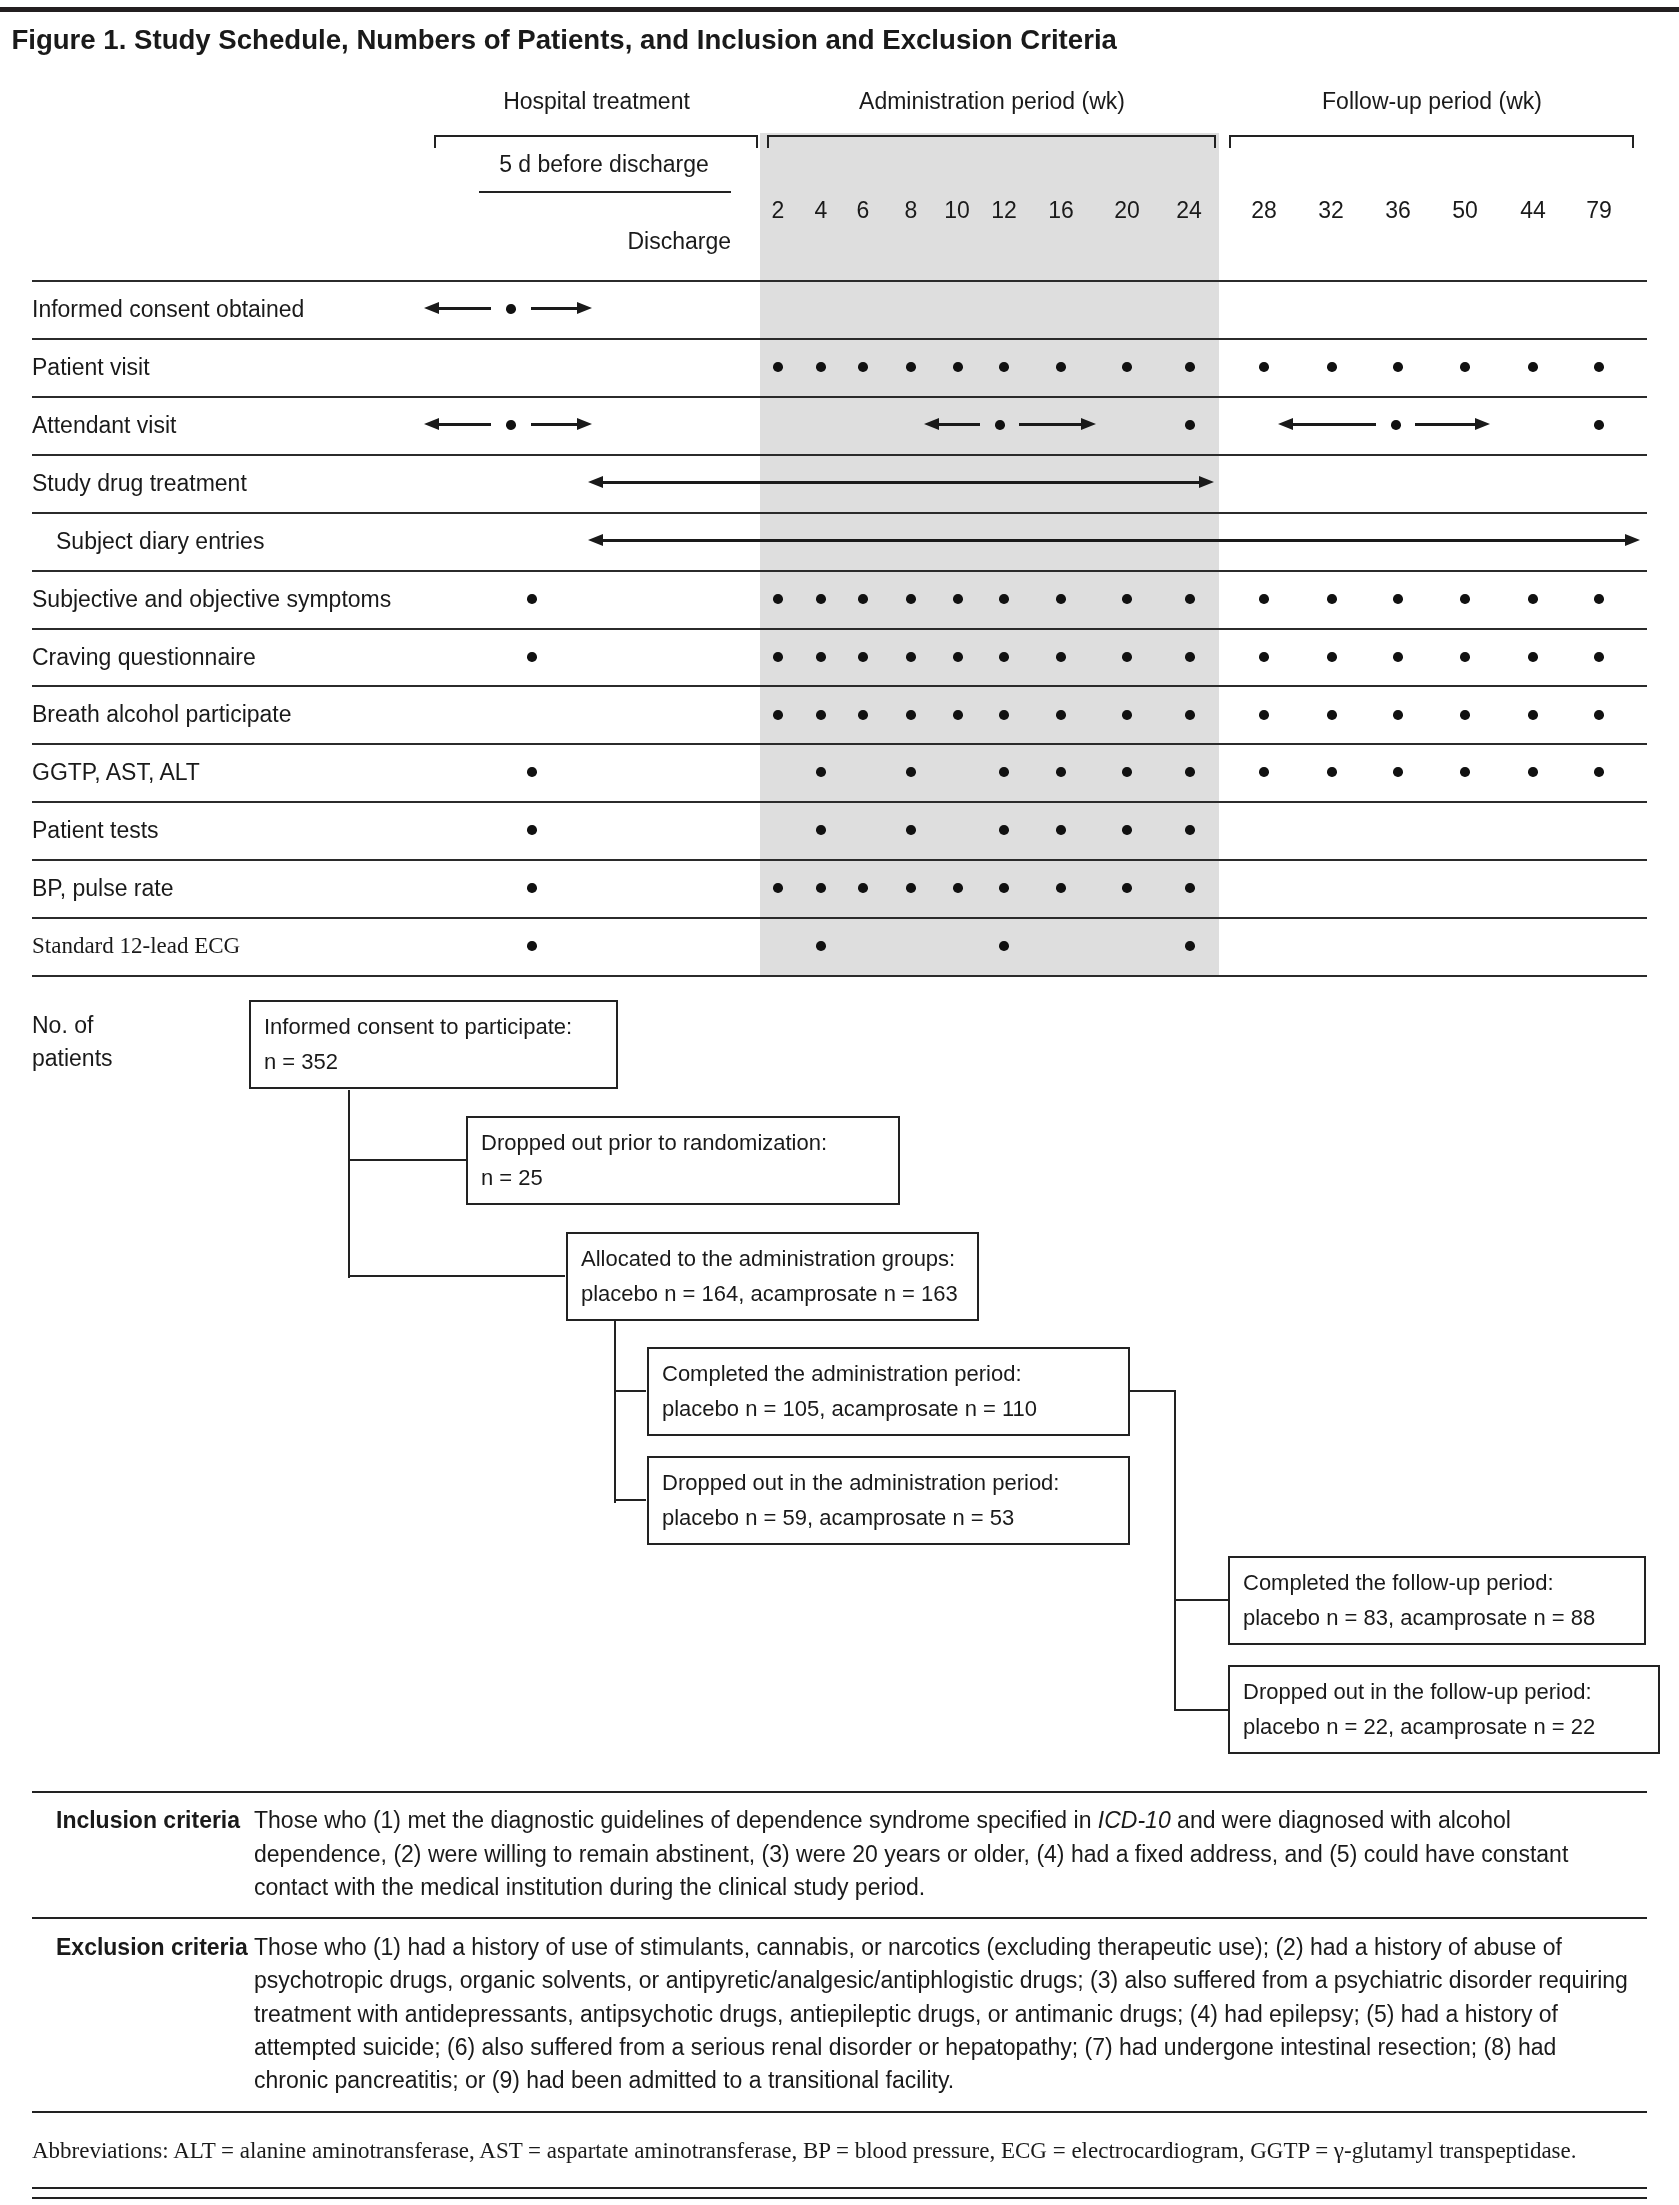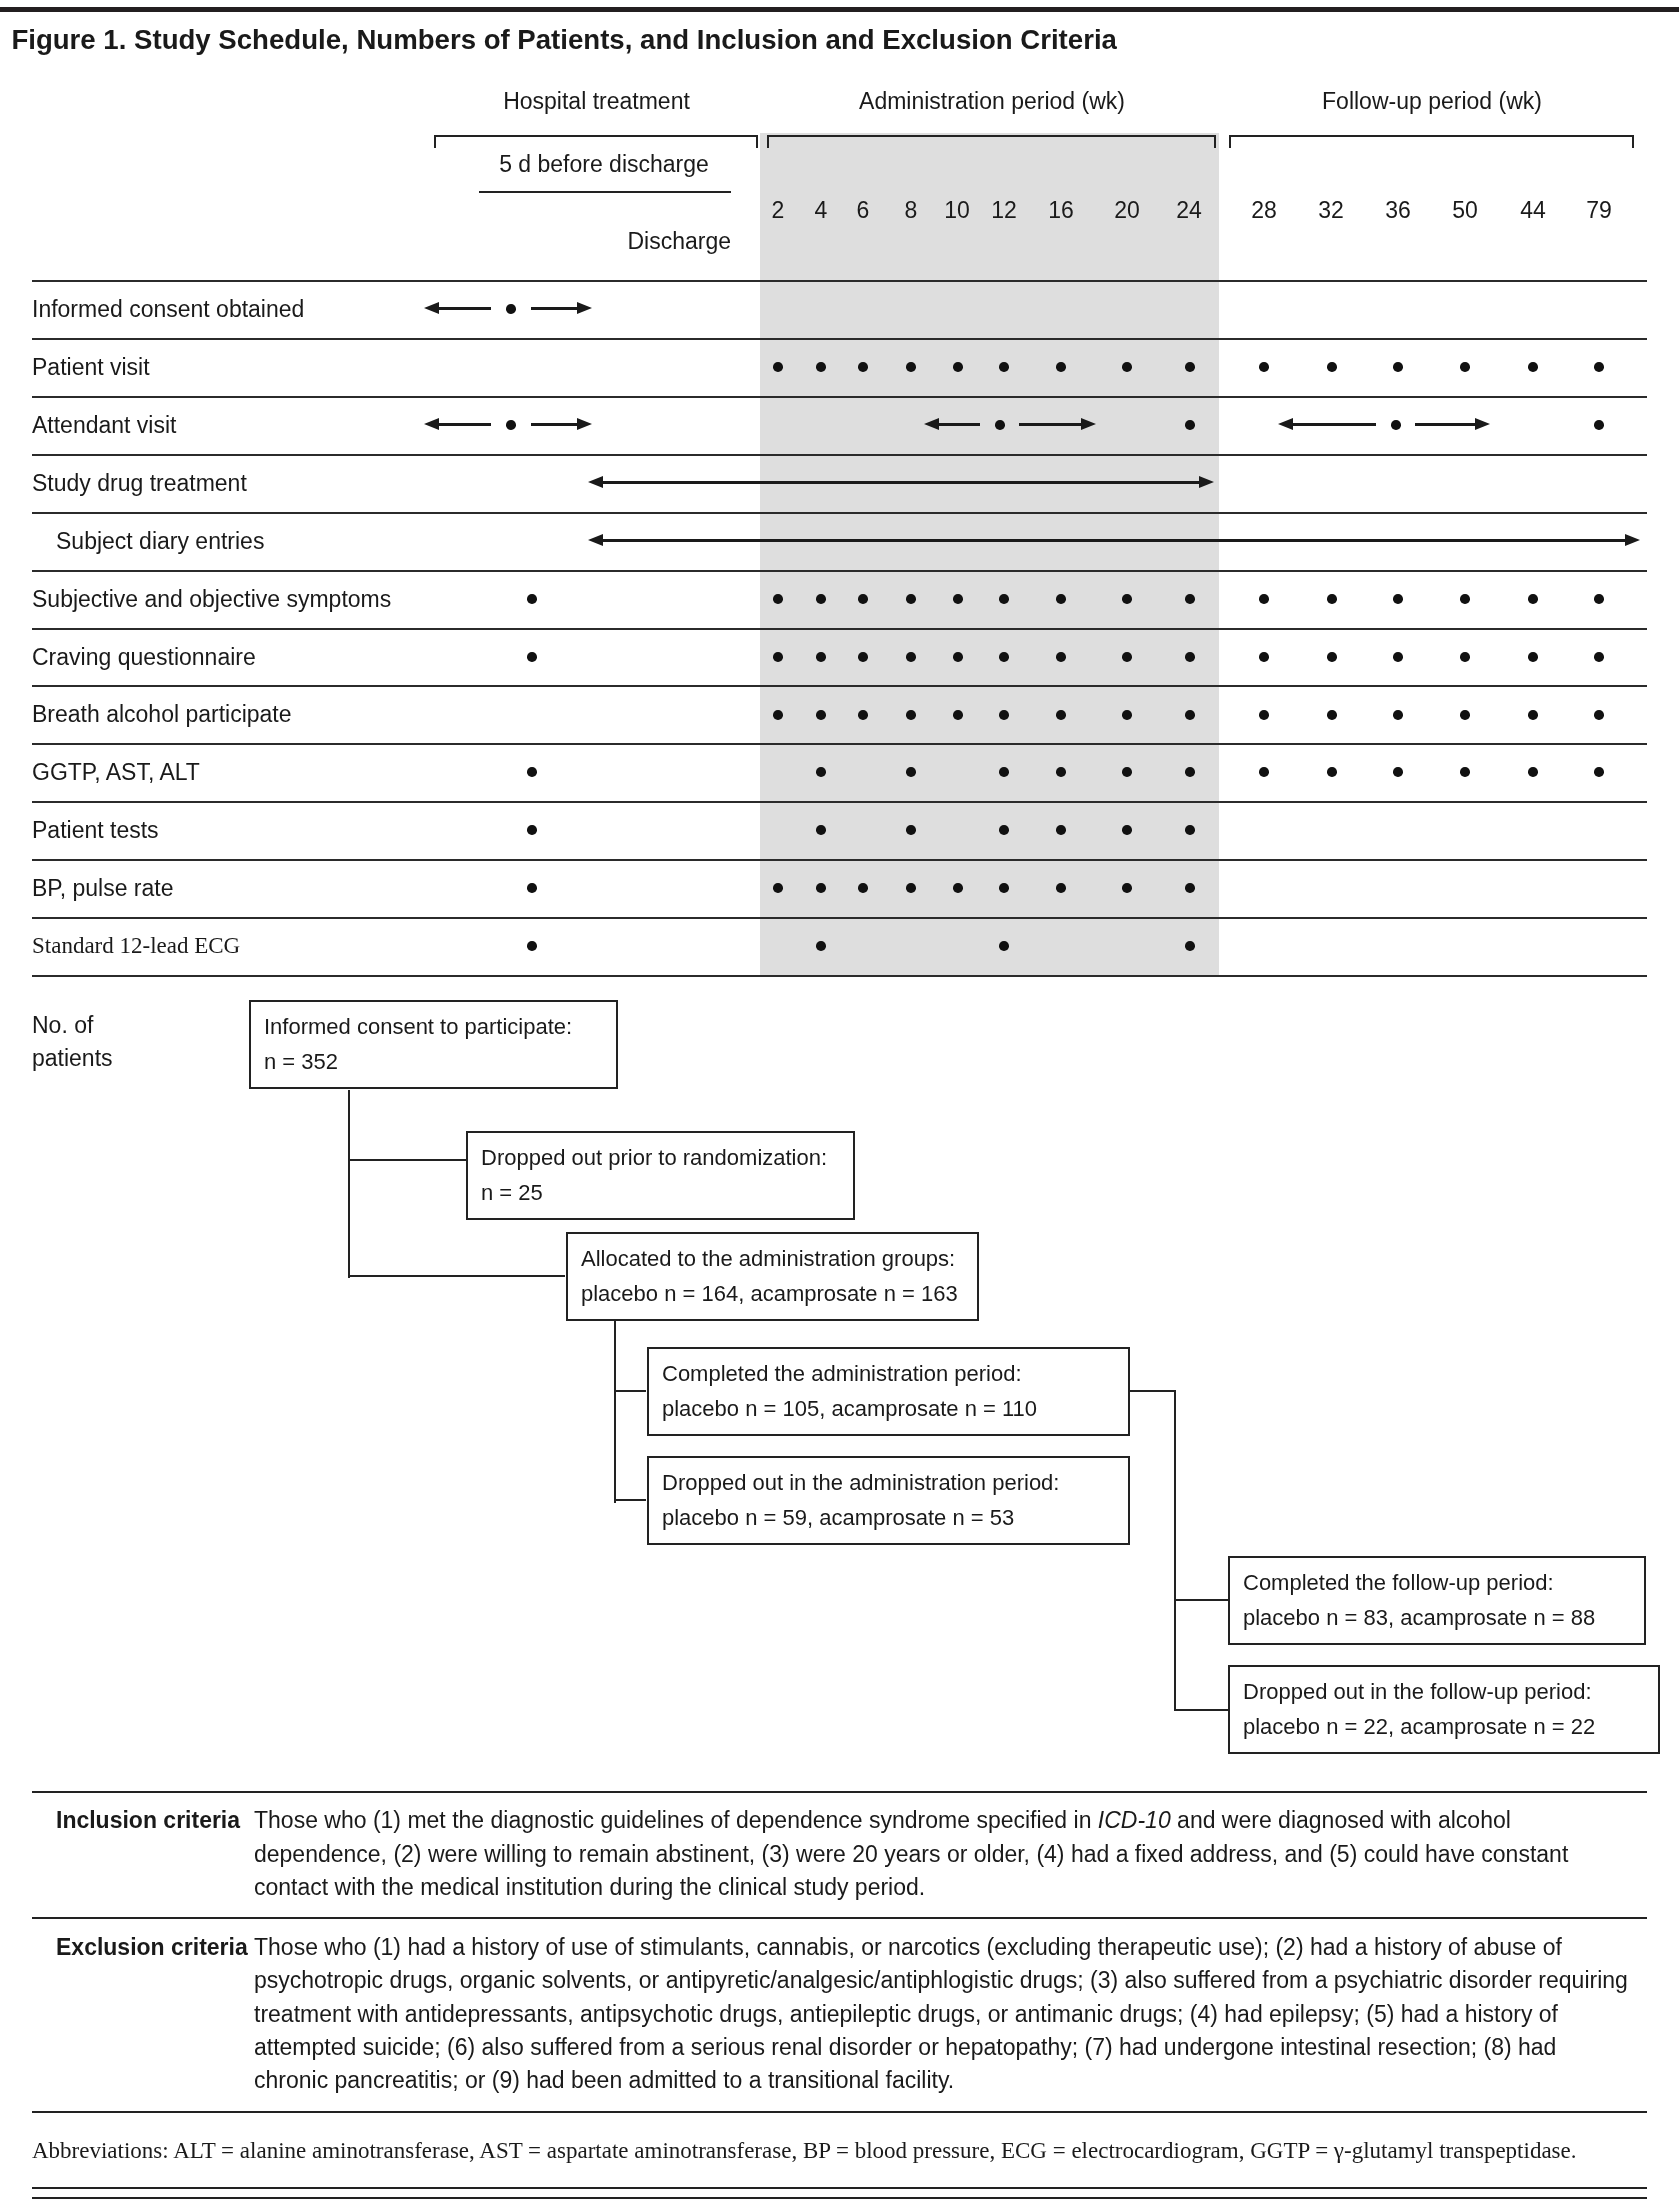--- a/index.html
+++ b/index.html
@@ -229,21 +229,21 @@
       </div>
   </div>
 
   <div>
     <div class="flow-label">No. of patients</div>
 
     <div class="flow-box" style="left:249px;top:1000px;width:369px;">
       <div>Informed consent to participate:</div>
       <div>n = 352</div>
     </div>
-    <div class="flow-box" style="left:466px;top:1116px;width:389px;margin-top:15px;">
+    <div class="flow-box" style="left:466px;top:1116px;width:434px;">
       <div>Dropped out prior to randomization:</div>
       <div>n = 25</div>
     </div>
     <div class="flow-box" style="left:566px;top:1232px;width:413px;">
       <div>Allocated to the administration groups:</div>
       <div>placebo n = 164, acamprosate n = 163</div>
     </div>
     <div class="flow-box" style="left:647px;top:1347px;width:483px;">
       <div>Completed the administration period:</div>
       <div>placebo n = 105, acamprosate n = 110</div>

